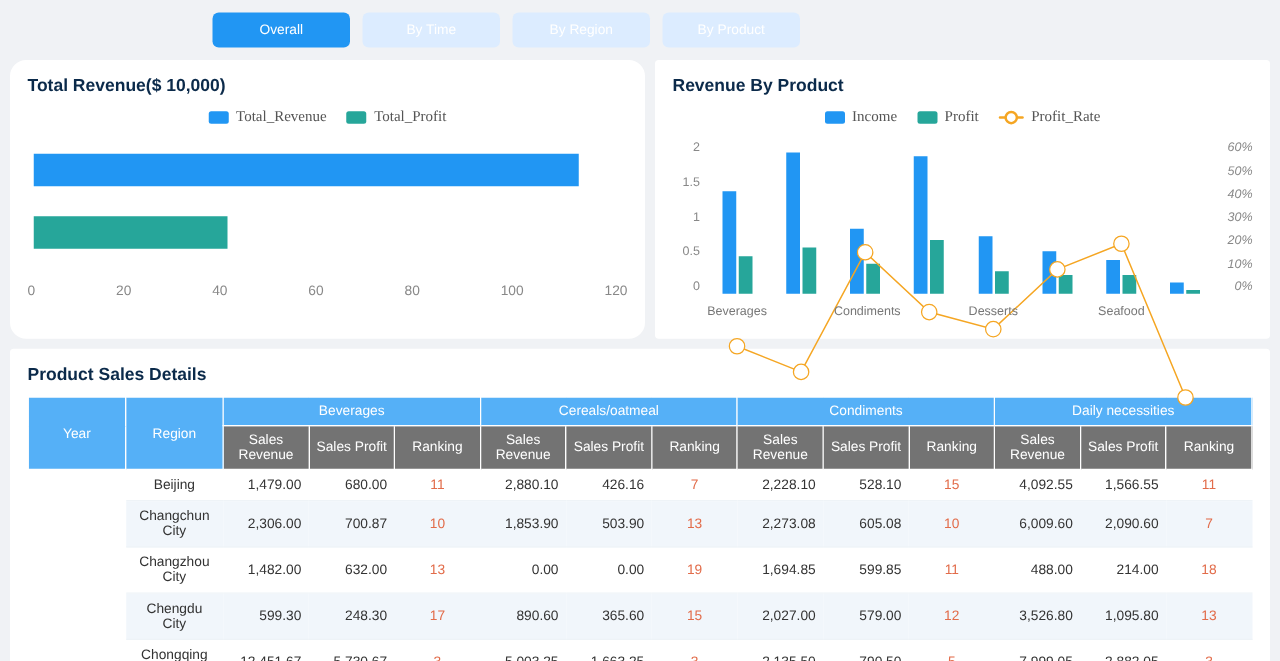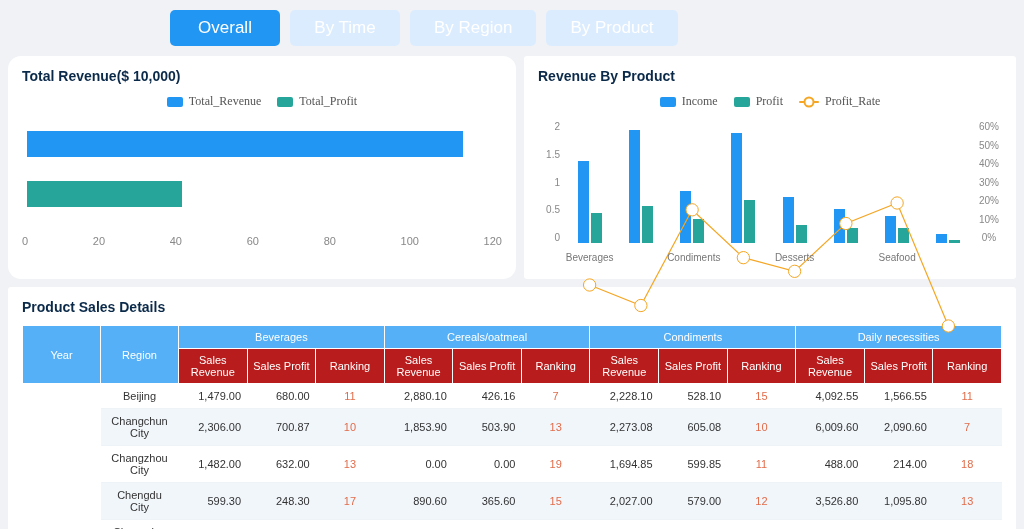--- a/index.html
+++ b/index.html
@@ -15,21 +15,21 @@
   .tabs {
     display: flex;
     gap: 10px;
     padding: 10px 14px 10px 170px;
   }
   .tab {
     padding: 8px 24px;
     background: #dcecff;
     color: #fff;
     border-radius: 5px;
-    font-size: 17px;
+    font-size: 11px;
     cursor: pointer;
     font-weight: 500;
     text-align: center;
     min-width: 110px;
   }
   .tab.active { background: #2196f3; color: #fff; }
   .panels {
     display: flex;
     gap: 8px;
     padding: 0 8px;
@@ -82,21 +82,21 @@
   .vbar-chart { height: 150px; position: relative; padding-left: 26px; padding-right: 28px; }
   .vbar-area {
     position: absolute; left: 26px; right: 28px; top: 4px; bottom: 24px;
   }
   .yaxis-l, .yaxis-r {
     position: absolute; top: 4px; bottom: 24px;
     display: flex; flex-direction: column; justify-content: space-between;
     font-size: 10px; color: #888; text-align: right;
   }
   .yaxis-l { left: 0; width: 22px; }
-  .yaxis-r { right: 0; width: 26px; text-align: center; }
+  .yaxis-r { right: 0; width: 26px; text-align: right; font-style: italic; }
   .vbar-groups {
     position: absolute; inset: 0;
     display: flex; align-items: flex-end; justify-content: space-around;
   }
   .vgroup { display: flex; align-items: flex-end; gap: 2px; height: 100%; }
   .vbar { width: 11px; }
   .vbar.blue { background: #2196f3; }
   .vbar.green { background: #26a69a; }
   .xcatlabels {
     position: absolute; left: 26px; right: 28px; bottom: 4px;
@@ -107,21 +107,21 @@
   .line-overlay { position: absolute; inset: 0; }
   .details-panel {
     background: #fff; margin: 8px; padding: 12px 14px 0 14px;
     border-radius: 3px;
   }
   table { border-collapse: collapse; width: 100%; table-layout: fixed; font-size: 11px; }
   thead th {
     background: #55b0f7; color: #fff; font-weight: 500;
     border: 1px solid #fff; padding: 5px 4px; text-align: center;
   }
-  thead .sub th { background: #b91c1c; }
+  thead .sub th { background: #737373; }
   tbody td {
     padding: 6px 6px; border-bottom: 1px solid #eef3f7;
     text-align: right; color: #333;
   }
   tbody tr:nth-child(even) td { background: #f1f6fb; }
   tbody td.region { text-align: center; color: #333; }
   tbody td.rank { color: #e26c4a; text-align: center; }
   tbody td.yearcol { background: #fff !important; }
   .col-year { width: 78px; }
   .col-region { width: 78px; }

